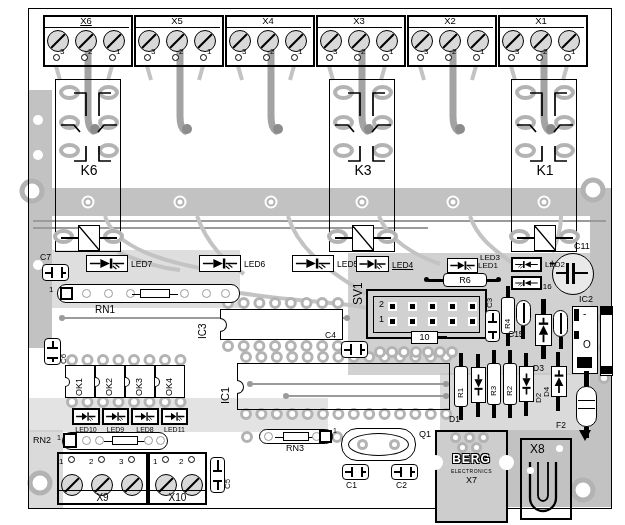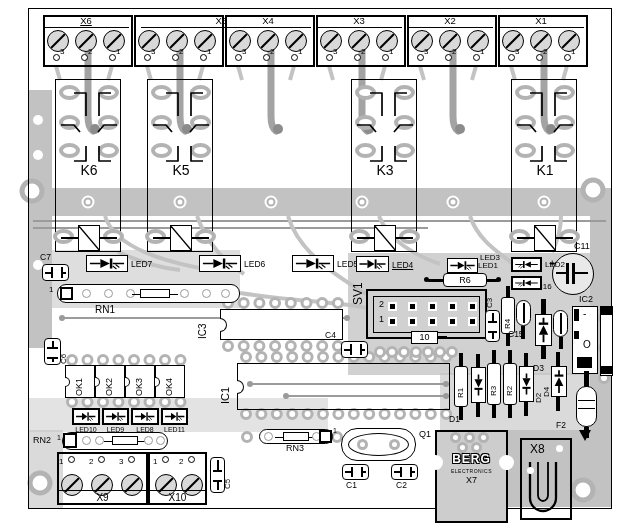--- a/index.html
+++ b/index.html
@@ -418,21 +418,21 @@
     <div class="screw" style="left: 47px; top: 30px;"></div>
     <div class="screw" style="left: 75px; top: 30px;"></div>
     <div class="screw" style="left: 103px; top: 30px;"></div>
     <div class="pinhole" style="left: 53px; top: 54px;"></div>
     <div class="pinnum" style="left: 60px; top: 48px;">3</div>
     <div class="pinhole" style="left: 81px; top: 54px;"></div>
     <div class="pinnum" style="left: 88px; top: 48px;">2</div>
     <div class="pinhole" style="left: 109px; top: 54px;"></div>
     <div class="pinnum" style="left: 116px; top: 48px;">1</div>
     <div class="tblock" style="left: 134px; top: 15px; width: 90px; height: 52px;"></div>
-    <div class="tbhead" style="left: 141px; top: 15px; width: 86px; position: absolute; text-align: right;">X5</div>
+    <div class="tbhead" style="left: 134px; top: 15px; width: 86px; position: absolute;">X5</div>
     <div class="screw" style="left: 138px; top: 30px;"></div>
     <div class="screw" style="left: 166px; top: 30px;"></div>
     <div class="screw" style="left: 194px; top: 30px;"></div>
     <div class="pinhole" style="left: 144px; top: 54px;"></div>
     <div class="pinnum" style="left: 151px; top: 48px;">3</div>
     <div class="pinhole" style="left: 172px; top: 54px;"></div>
     <div class="pinnum" style="left: 179px; top: 48px;">2</div>
     <div class="pinhole" style="left: 200px; top: 54px;"></div>
     <div class="pinnum" style="left: 207px; top: 48px;">1</div>
     <div class="tblock" style="left: 225px; top: 15px; width: 90px; height: 52px;"></div>
@@ -492,41 +492,21 @@
       <path d="M18,9 h12 v23 M55,9 h-12 v23 M5,41 h13 l6,7 M61,41 h-13 l-6,7 M30,62 v15 h-12 M43,62 v15 h12" fill="none" stroke="#000" stroke-width="1.7" stroke-linejoin="round"></path>
       </svg>
       <div class="klabel" style="left: 0px; top: 82px; width: 66px;">K6</div>
       <div class="coillead" style="left: 5px; top: 157px; width: 56px;"></div>
       <div class="coil" style="left: 22px; top: 145px; width: 22px; height: 26px;">
         <svg viewBox="0 0 22 26" style="position:absolute;left:0;top:0;width:100%;height:100%">
           <line x1="0" y1="0" x2="22" y2="26" stroke="#000" stroke-width="1.5"></line>
         </svg>
       </div>
     </div>
-    <div class="relay" style="left: 147px; top: 79px; width: 66px; height: 173px;">
-      <div class="opad" style="left: 3px; top: 5px;"></div>
-      <div class="opad" style="left: 42px; top: 5px;"></div>
-      <div class="opad" style="left: 3px; top: 35px;"></div>
-      <div class="opad" style="left: 42px; top: 35px;"></div>
-      <div class="opad" style="left: 3px; top: 63px;"></div>
-      <div class="opad" style="left: 42px; top: 63px;"></div>
-      <div class="opad" style="left: -3px; top: 149px;"></div>
-      <div class="opad" style="left: 47px; top: 149px;"></div>
-      <svg class="rsym" viewBox="0 0 66 110" style="left:0;top:4px;width:66px;height:110px">
-      <path d="M18,9 h12 v23 M55,9 h-12 v23 M5,41 h13 l6,7 M61,41 h-13 l-6,7 M30,62 v15 h-12 M43,62 v15 h12" fill="none" stroke="#000" stroke-width="1.7" stroke-linejoin="round"></path>
-      </svg>
-      <div class="klabel" style="left: 0px; top: 82px; width: 66px;">K5</div>
-      <div class="coillead" style="left: 5px; top: 157px; width: 56px;"></div>
-      <div class="coil" style="left: 22px; top: 145px; width: 22px; height: 26px;">
-        <svg viewBox="0 0 22 26" style="position:absolute;left:0;top:0;width:100%;height:100%">
-          <line x1="0" y1="0" x2="22" y2="26" stroke="#000" stroke-width="1.5"></line>
-        </svg>
-      </div>
-    </div>
-    <div class="relay" style="left: 329px; top: 79px; width: 66px; height: 173px; margin-left: 22px;">
+    <div class="relay" style="left: 329px; top: 79px; width: 66px; height: 173px;">
       <div class="opad" style="left: 3px; top: 5px;"></div>
       <div class="opad" style="left: 42px; top: 5px;"></div>
       <div class="opad" style="left: 3px; top: 35px;"></div>
       <div class="opad" style="left: 42px; top: 35px;"></div>
       <div class="opad" style="left: 3px; top: 63px;"></div>
       <div class="opad" style="left: 42px; top: 63px;"></div>
       <div class="opad" style="left: -3px; top: 149px;"></div>
       <div class="opad" style="left: 47px; top: 149px;"></div>
       <svg class="rsym" viewBox="0 0 66 110" style="left:0;top:4px;width:66px;height:110px">
       <path d="M18,9 h12 v23 M55,9 h-12 v23 M5,41 h13 l6,7 M61,41 h-13 l-6,7 M30,62 v15 h-12 M43,62 v15 h12" fill="none" stroke="#000" stroke-width="1.7" stroke-linejoin="round"></path>

